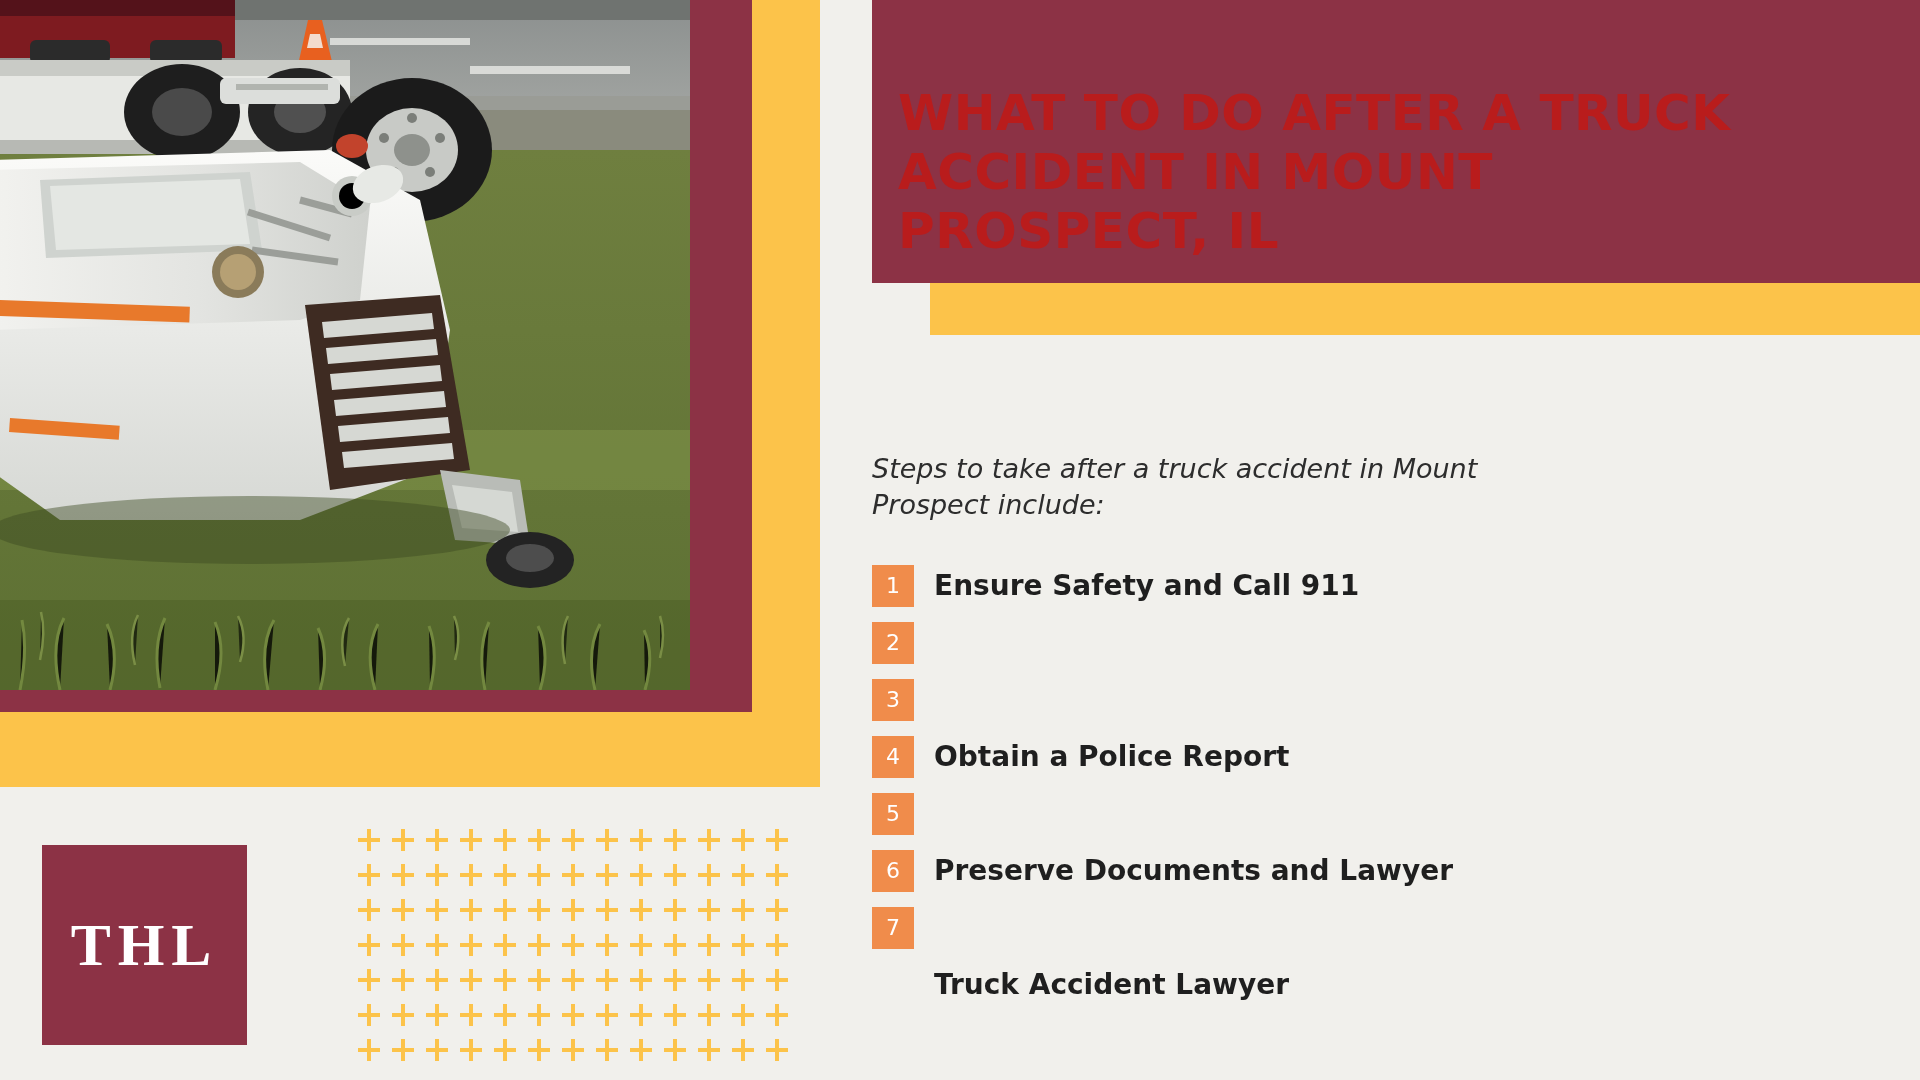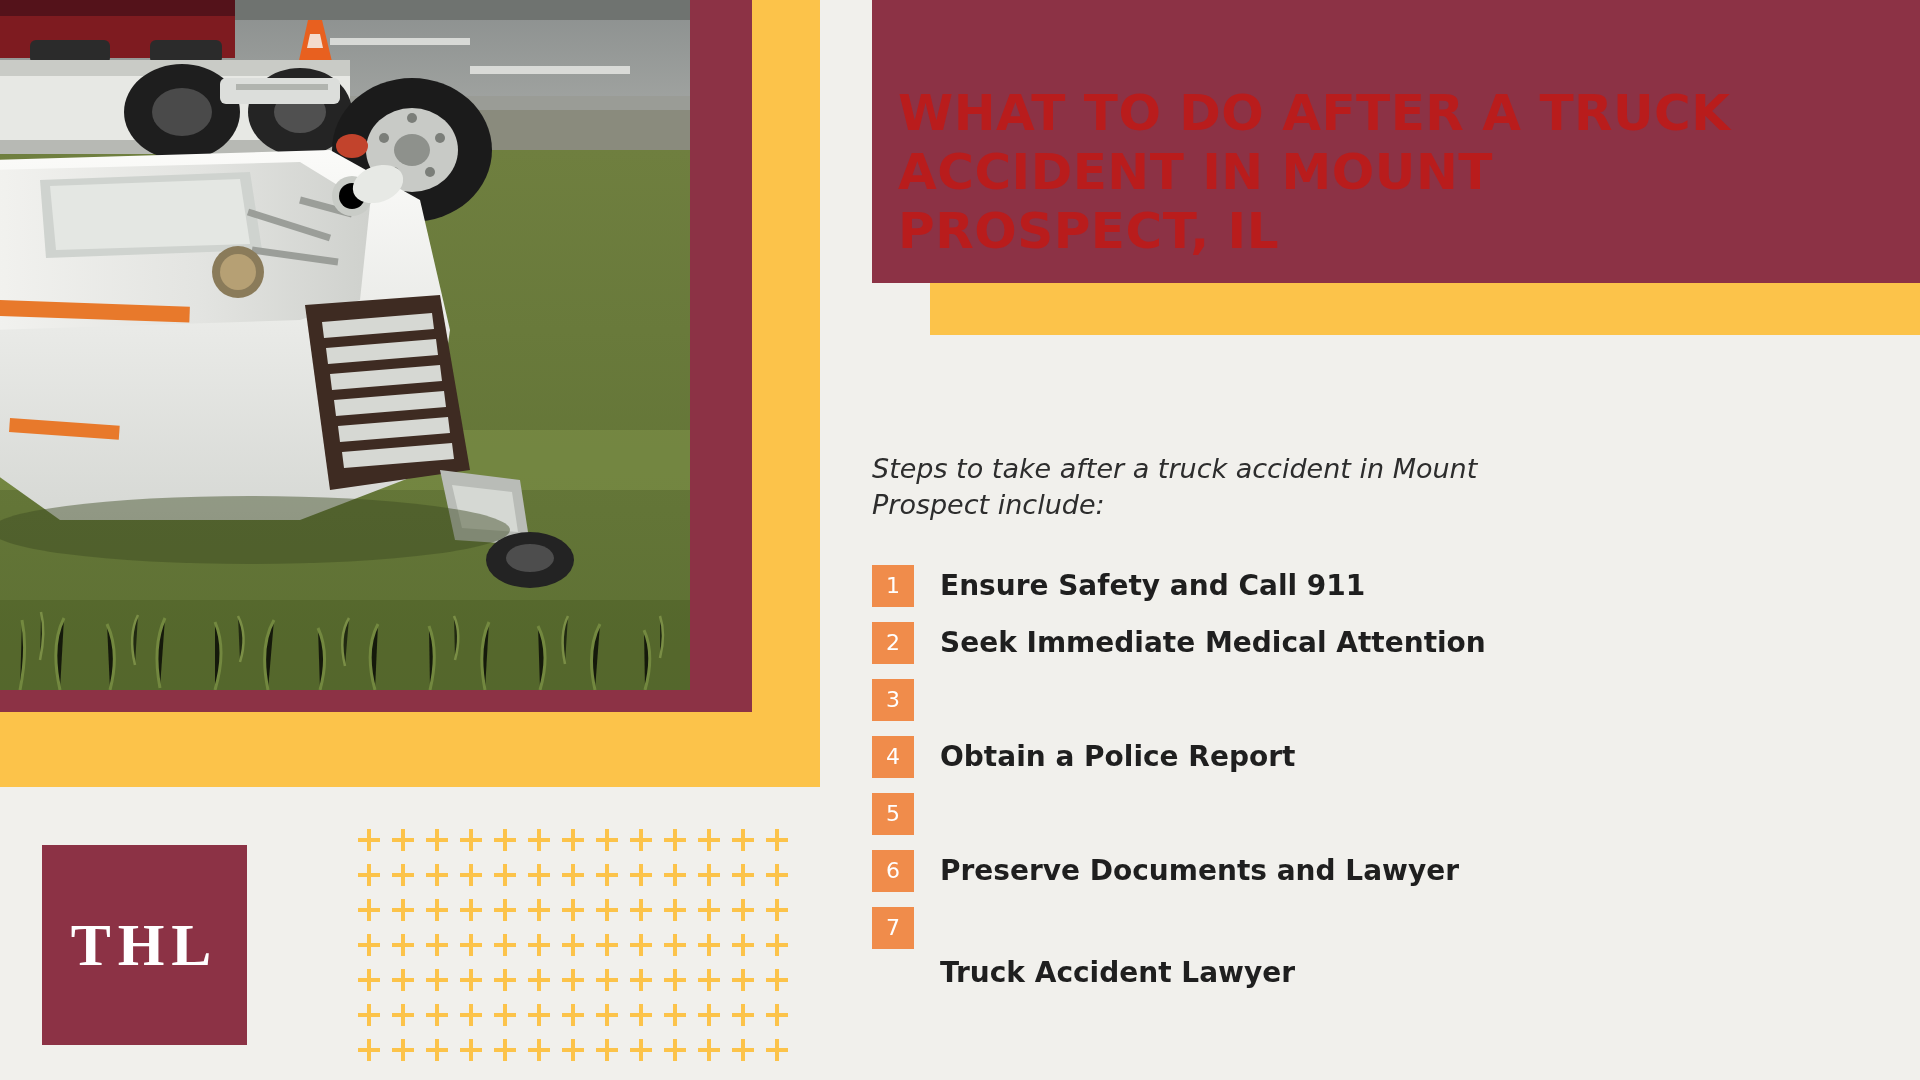--- a/index.html
+++ b/index.html
@@ -154,30 +154,30 @@
     background: #f08c4b;
     color: #ffffff;
     font-size: 22px;
     display: flex;
     align-items: center;
     justify-content: center;
     flex: none;
     font-family: "DejaVu Sans", sans-serif;
   }
   .step-label {
-    margin-left: 26px;
+    margin-left: 20px;
     color: #1f1f1f;
     font-size: 28px;
     font-weight: bold;
     font-family: "DejaVu Sans", sans-serif;
     white-space: nowrap;
   }
   .step-cont {
     display: flex;
-    align-items: flex-start;
+    align-items: center;
     height: 57px;
   }
   .step-cont .spacer {
     width: 42px;
     flex: none;
   }
 </style>
 </head>
 <body>
 
@@ -449,21 +449,20 @@
 
 <p id="subtitle">Steps to take after a truck accident in Mount Prospect include:</p>
 
 <div id="steps">
   <div class="step-row">
     <span class="step-num">1</span>
     <span class="step-label">Ensure Safety and Call 911</span>
   </div>
   <div class="step-row">
     <span class="step-num">2</span>
-    <span class="step-label">Seek Immediate Medical Attention</span>
   </div>
   <div class="step-row">
     <span class="step-num">3</span>
   </div>
   <div class="step-row">
     <span class="step-num">4</span>
     <span class="step-label">Obtain a Police Report</span>
   </div>
   <div class="step-row">
     <span class="step-num">5</span>

